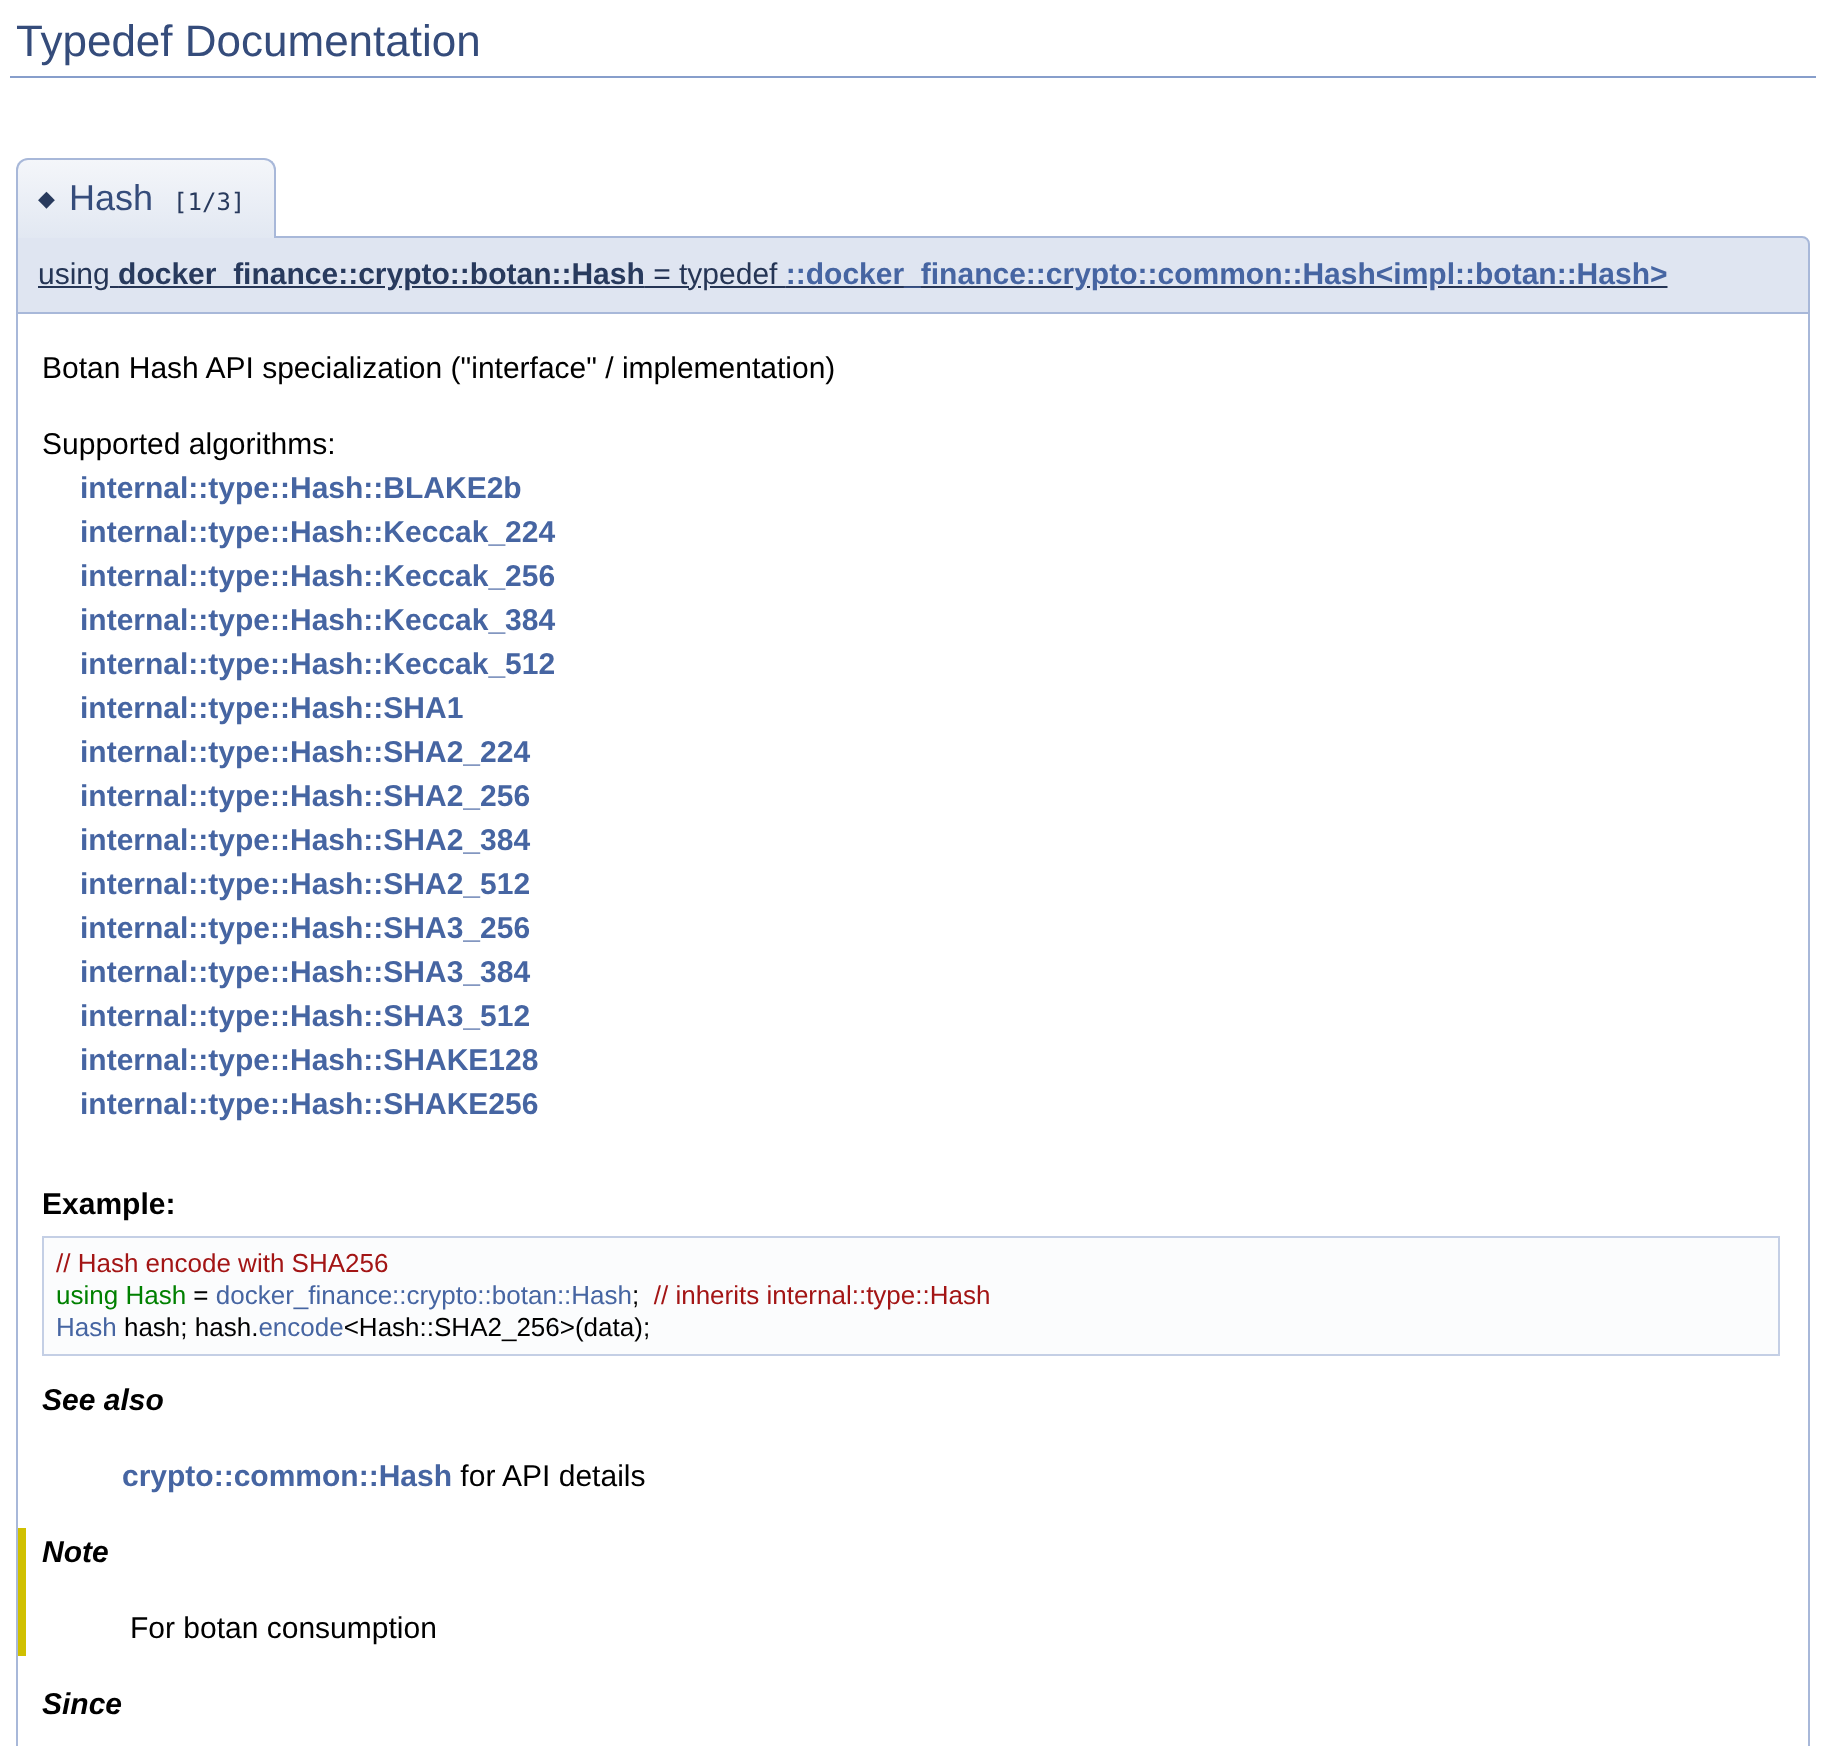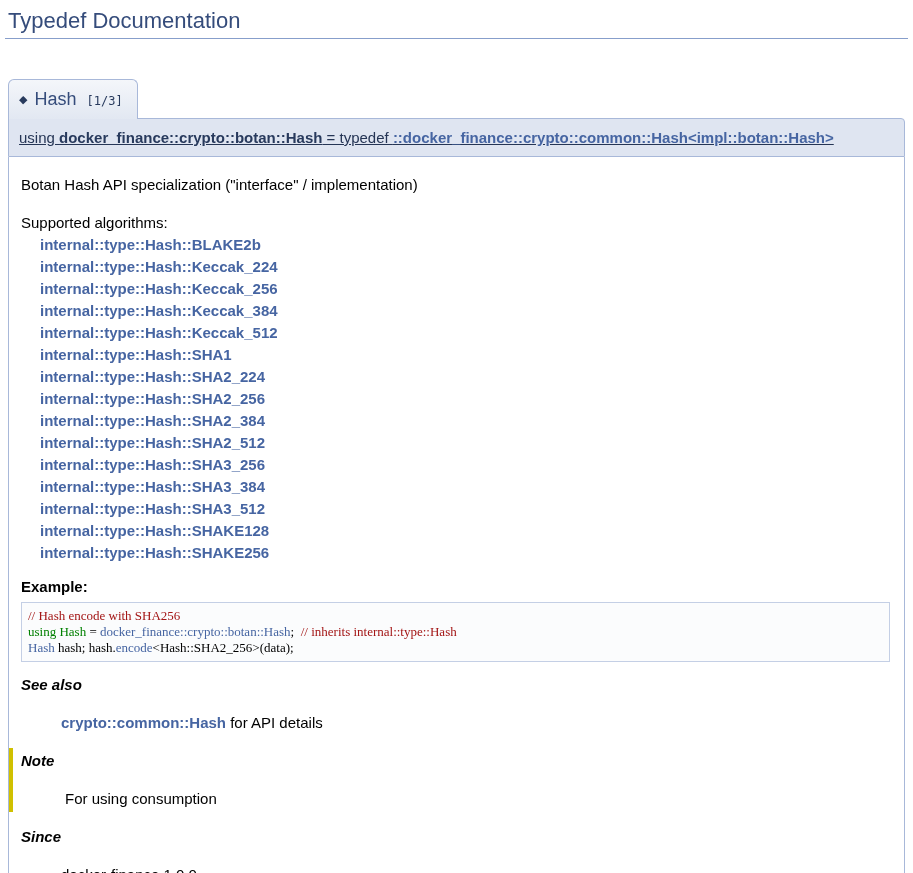--- a/index.html
+++ b/index.html
@@ -67,32 +67,32 @@
     border-right: 1px solid var(--border, #A8B8D9);
     background: #ffffff;
     padding: 2px 12px 16px 12px;
   }
   .brief { margin: 16px 0 0 0; line-height: 20px; }
   .alg-label { margin: 17px 0 0 0; line-height: 22px; }
   .alg-list { margin: 0 0 0 19px; }
   .alg-item { line-height: 22px; }
   a.el { color: var(--link, #4665A2); font-weight: bold; text-decoration: none; cursor: pointer; }
 
-  .example-label { margin: 14px 0 7px 0; }
+  .example-label { margin: 30px 0 7px 0; }
   .example-label b { font-weight: bold; }
 
   
   .fragment {
     border: 1px solid #C4CFE5;
     background: #FBFCFD;
     padding: 5px 6px;
     margin: 0 2px 10px 0;
   }
   .line {
-    font-family: Liberation Serif, serif;
+    font-family: Liberation Sans, sans-serif;
     font-size: 13px;
     line-height: 16px;
     white-space: pre;
     color: #000000;
   }
   .code-comment { color: var(--comment, #A31515); }
   .code-keyword { color: var(--keyword, #008000); }
   a.code { color: var(--link, #4665A2); text-decoration: none; cursor: pointer; }
   a.code-green { color: var(--keyword, #008000); }
 
@@ -155,21 +155,21 @@
         <div class="line"><a class="code">Hash</a><span> hash; hash.</span><a class="code">encode</a><span>&lt;Hash::SHA2_256&gt;(data);</span></div>
       </div>
 
       <dl class="section see">
         <dt>See also</dt>
         <dd><a class="el">crypto::common::Hash</a><span> for API details</span></dd>
       </dl>
 
       <dl class="section note">
         <dt>Note</dt>
-        <dd>For using consumption</dd>
+        <dd>For botan consumption</dd>
       </dl>
 
       <dl class="section since">
         <dt>Since</dt>
         <dd>docker-finance 1.0.0</dd>
       </dl>
 
     </div>
   </div>
 

